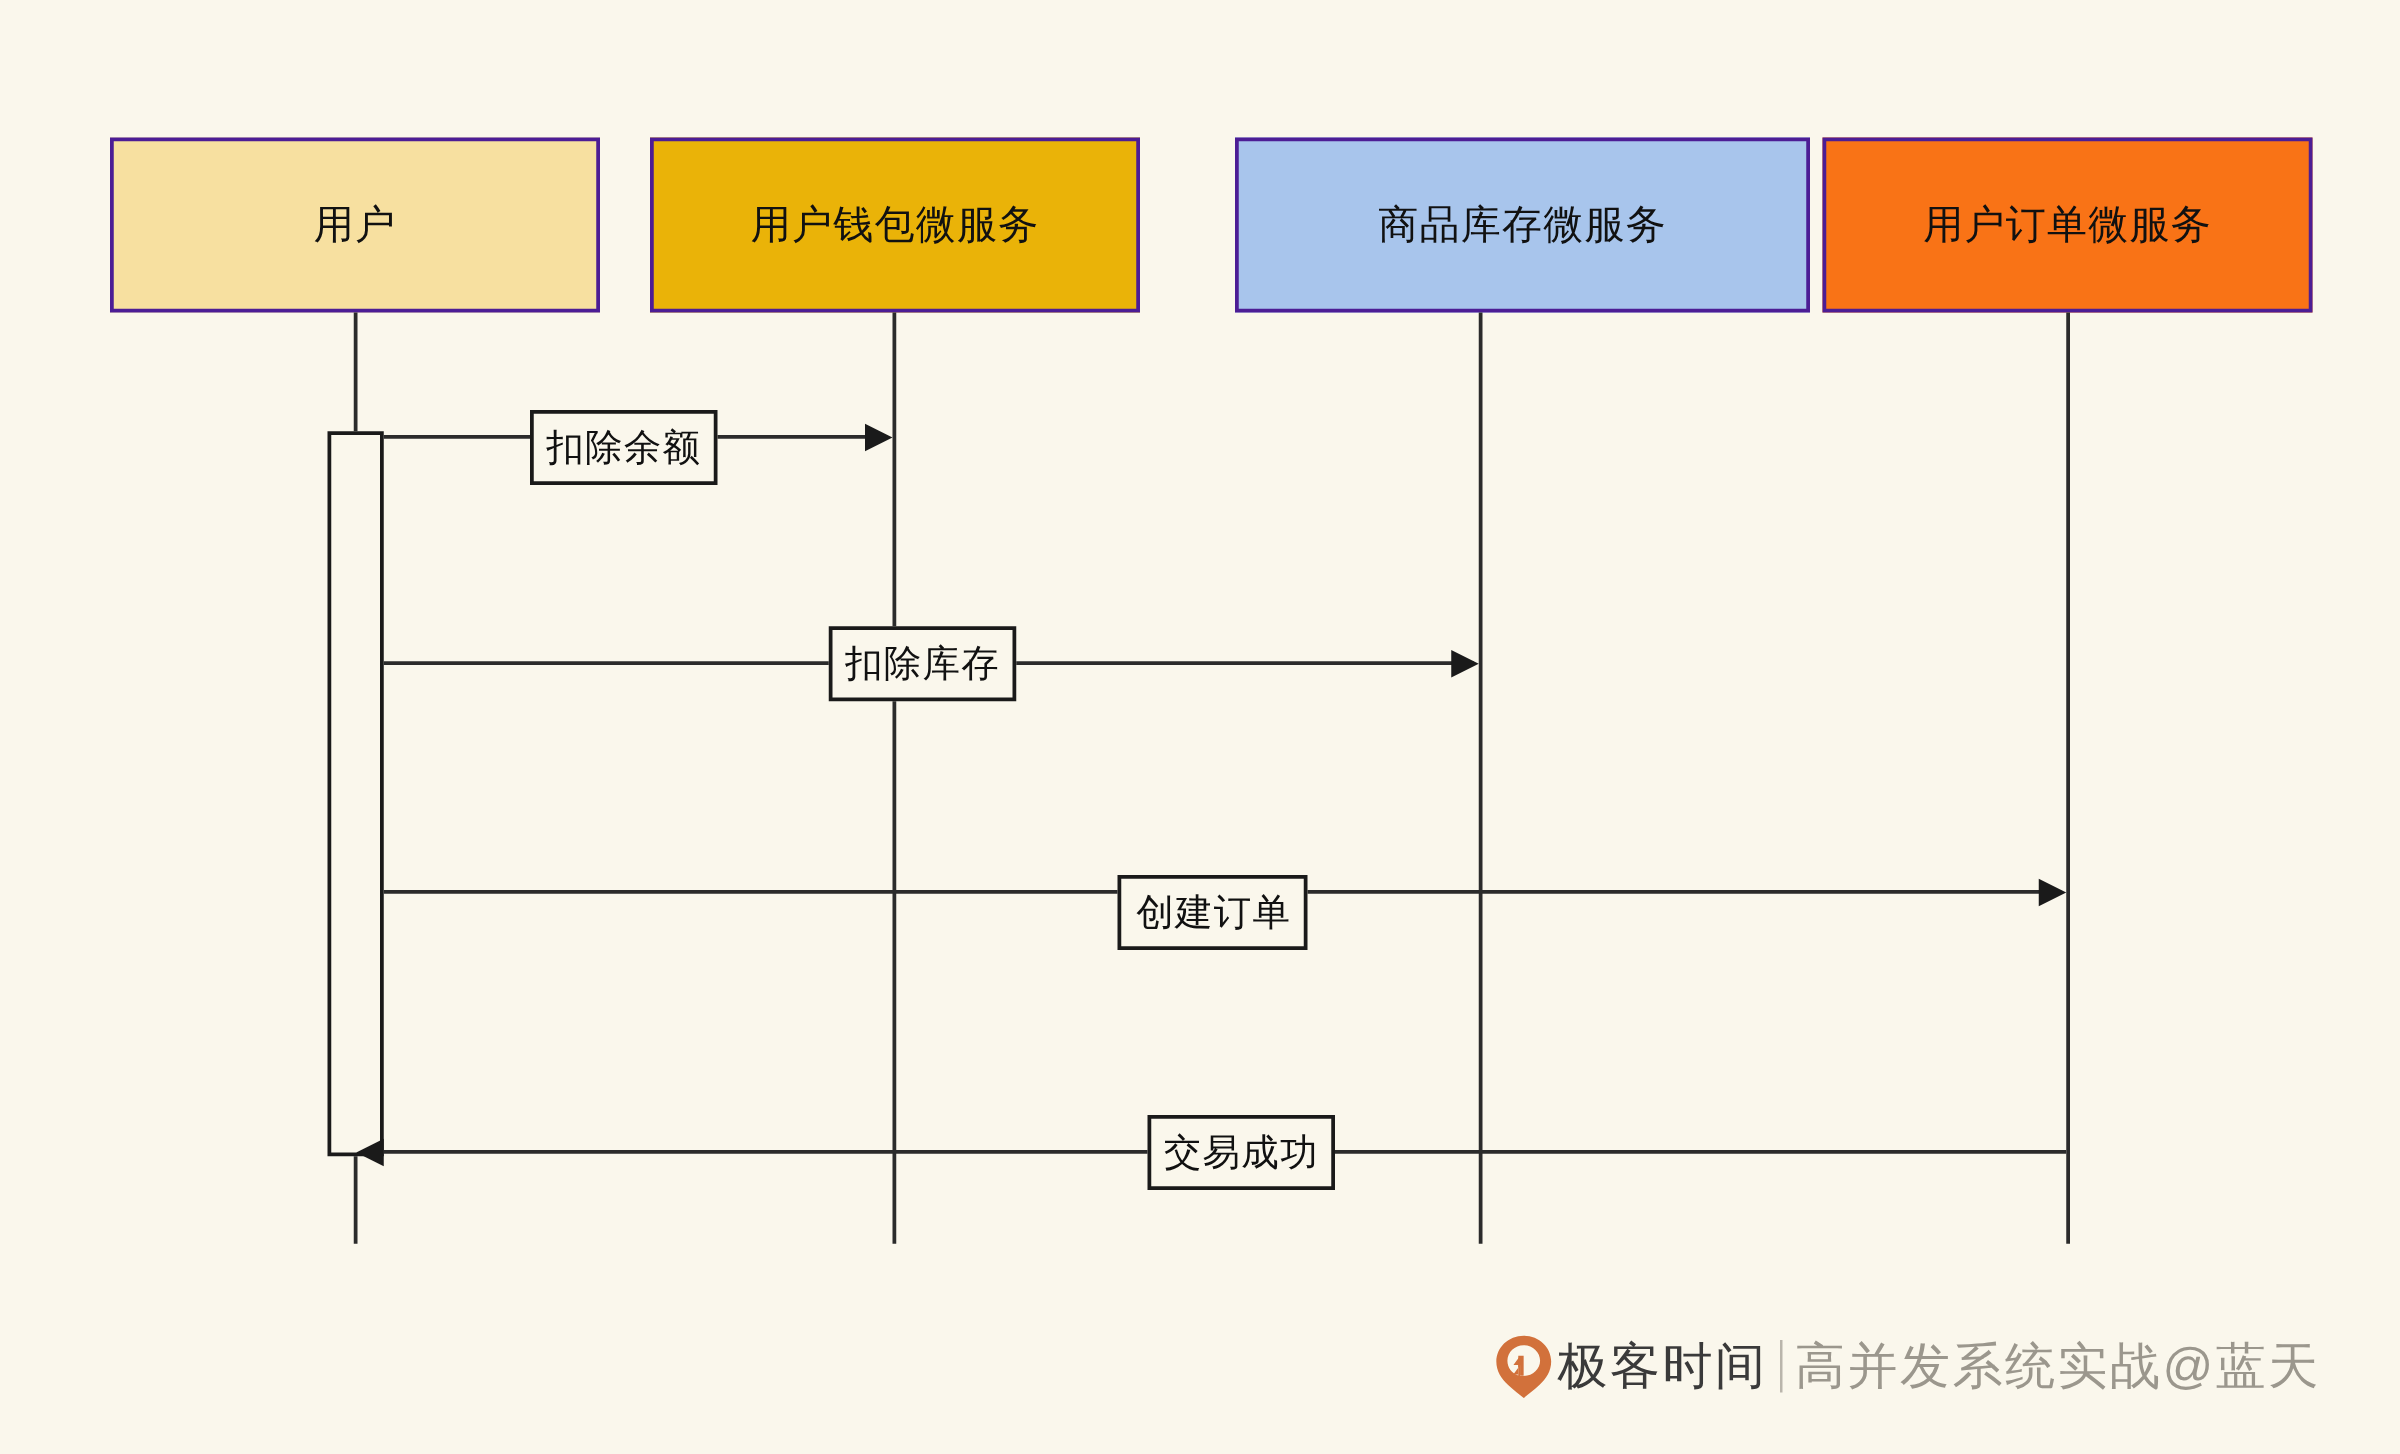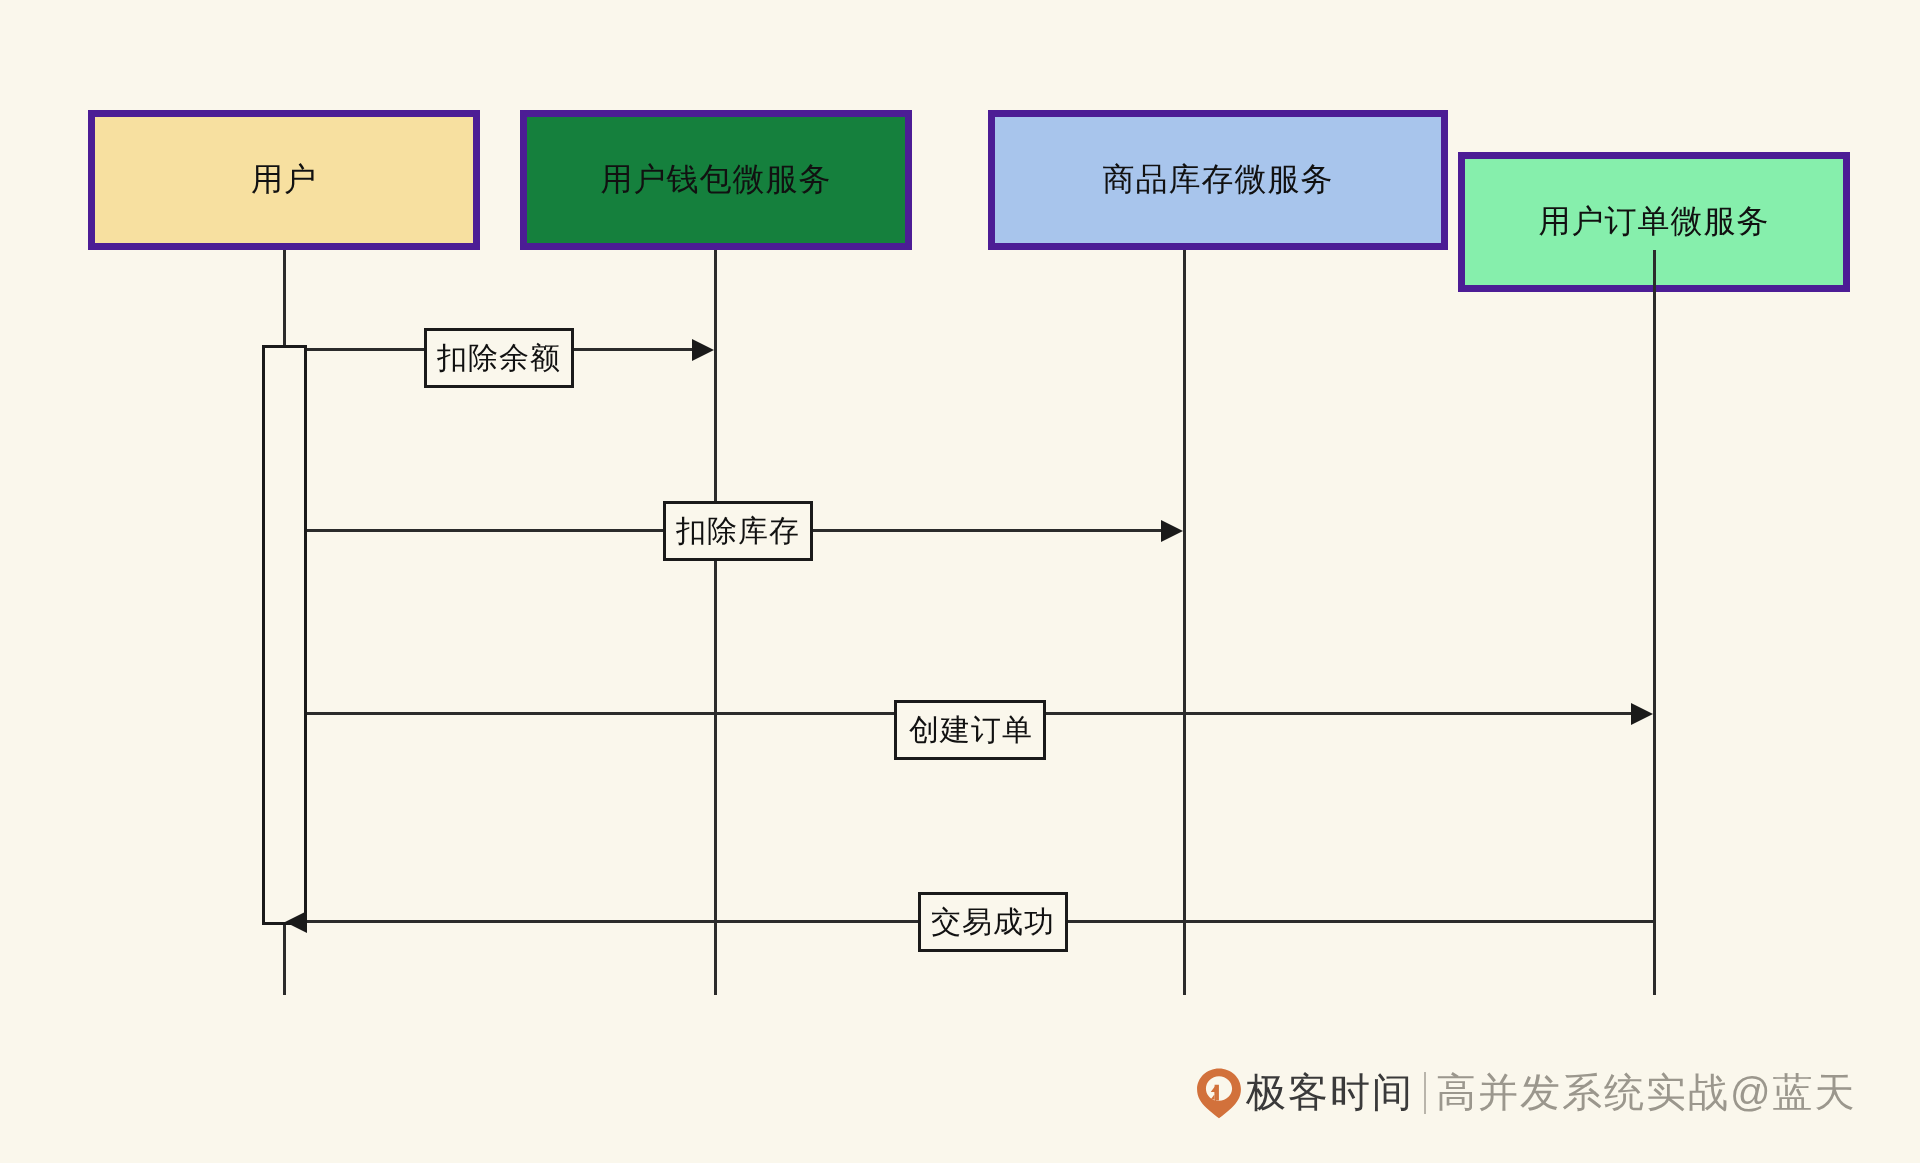--- a/index.html
+++ b/index.html
@@ -16,21 +16,21 @@
     width: 1920px;
     height: 1163px;
     background: #faf7ec;
     overflow: hidden;
   }
 
   
   .participant {
     position: absolute;
     box-sizing: border-box;
-    border: 7px solid #4c1d95;
+    border: 3px solid #4c1d95;
     display: flex;
     align-items: center;
     justify-content: center;
     font-size: 32px;
     color: #111111;
     letter-spacing: 1px;
     font-weight: 400;
   }
 
   
@@ -115,29 +115,29 @@
 </style>
 </head>
 <body>
 
 <div id="canvas">
 
   <div class="participant" style="left:88px; top:110px; width:392px; height:140px; background:#f7e0a0;">
     <span>用户</span>
   </div>
 
-  <div class="participant" style="left:520px; top:110px; width:392px; height:140px; background:#15803d;">
+  <div class="participant" style="left:520px; top:110px; width:392px; height:140px; background:#eab308;">
     <span>用户钱包微服务</span>
   </div>
 
   <div class="participant" style="left:988px; top:110px; width:460px; height:140px; background:#a8c5ec;">
     <span>商品库存微服务</span>
   </div>
 
-  <div class="participant" style="left:1458px; top:110px; width:392px; height:140px; background:#86efac;margin-top:42px;">
+  <div class="participant" style="left:1458px; top:110px; width:392px; height:140px; background:#f97316;">
     <span>用户订单微服务</span>
   </div>
 
   <div class="lifeline" style="left:283px; top:250px; height:745px;"></div>
   <div class="lifeline" style="left:714px; top:250px; height:745px;"></div>
   <div class="lifeline" style="left:1183px; top:250px; height:745px;"></div>
   <div class="lifeline" style="left:1653px; top:250px; height:745px;"></div>
 
   <div class="activation" style="left:262px; top:345px; width:45px; height:580px;"></div>
 

